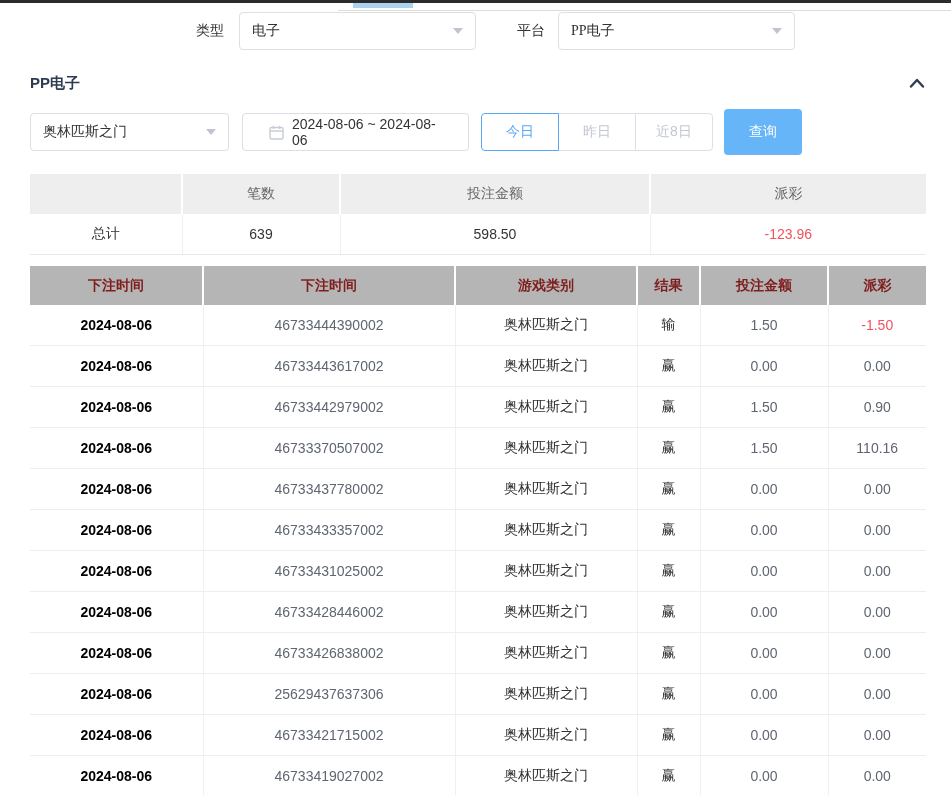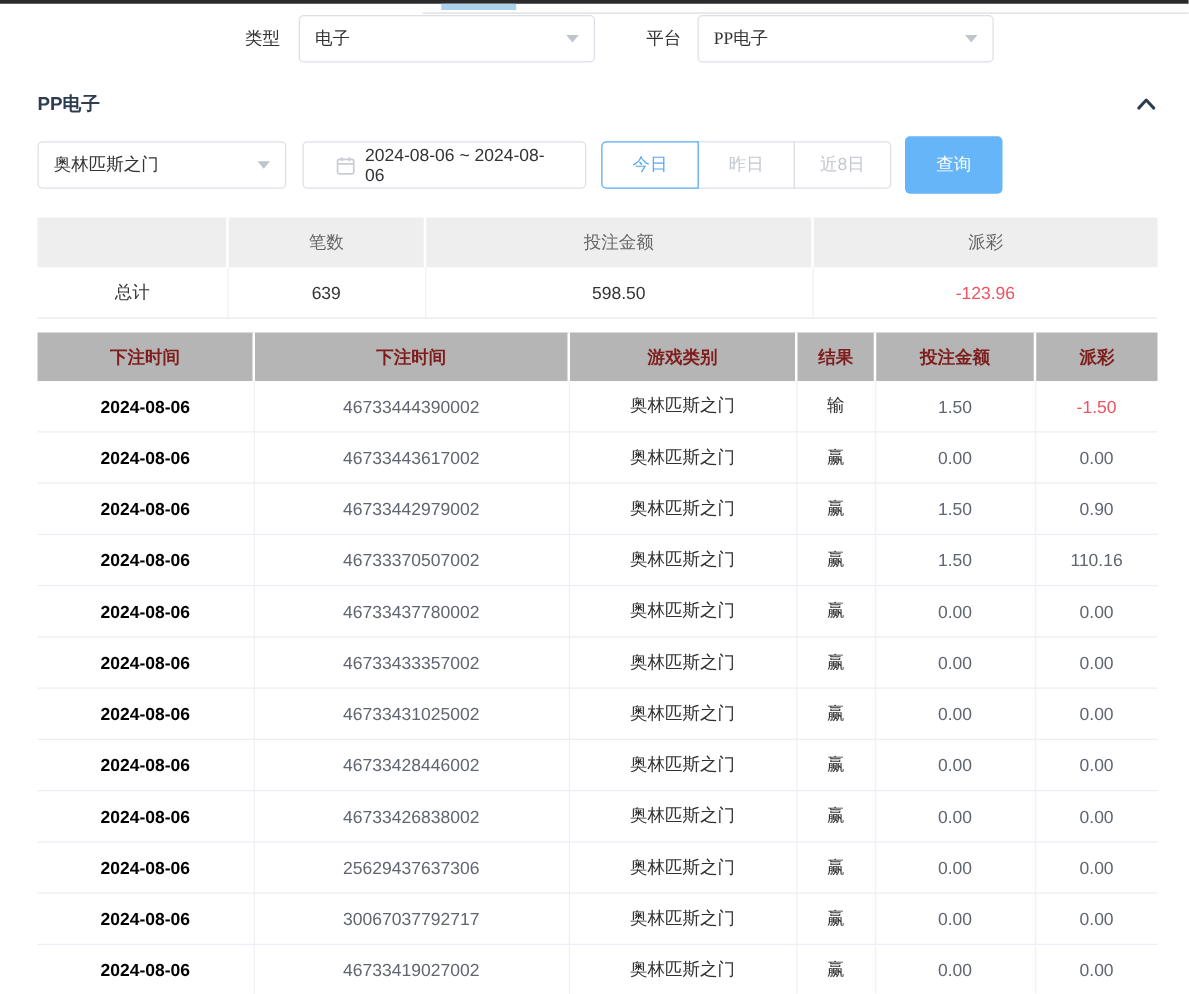--- a/index.html
+++ b/index.html
@@ -239,21 +239,21 @@
         <tr>
           <td class="col0">2024-08-06</td>
           <td class="col1">25629437637306</td>
           <td class="col2">奥林匹斯之门</td>
           <td class="col3">赢</td>
           <td class="col4">0.00</td>
           <td class="col5">0.00</td>
         </tr>
         <tr>
           <td class="col0">2024-08-06</td>
-          <td class="col1">30067037792717</td>
+          <td class="col1">46733421715002</td>
           <td class="col2">奥林匹斯之门</td>
           <td class="col3">赢</td>
           <td class="col4">0.00</td>
           <td class="col5">0.00</td>
         </tr>
         <tr>
           <td class="col0">2024-08-06</td>
           <td class="col1">46733419027002</td>
           <td class="col2">奥林匹斯之门</td>
           <td class="col3">赢</td>

